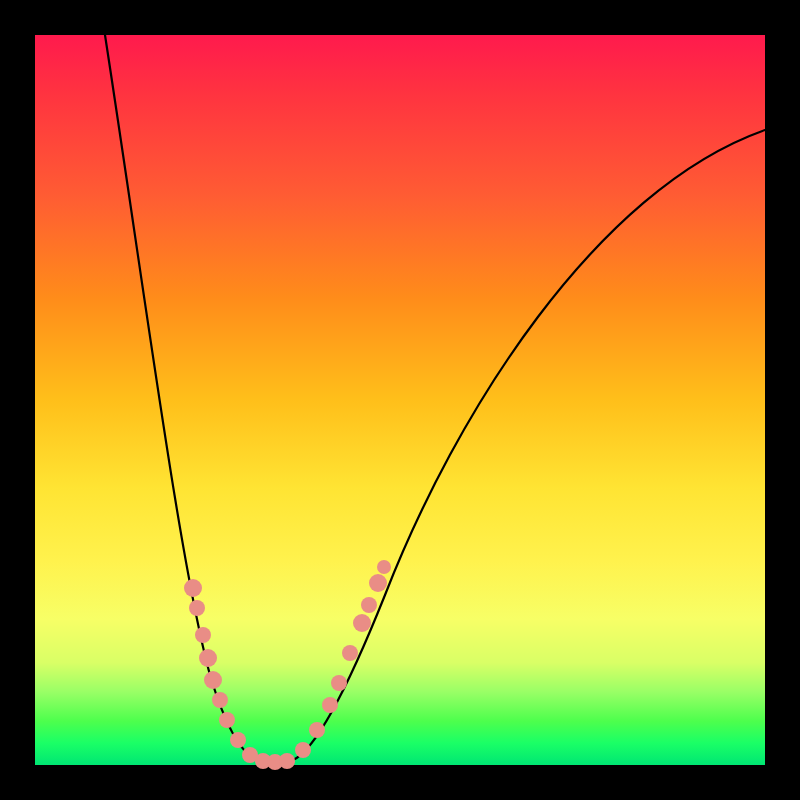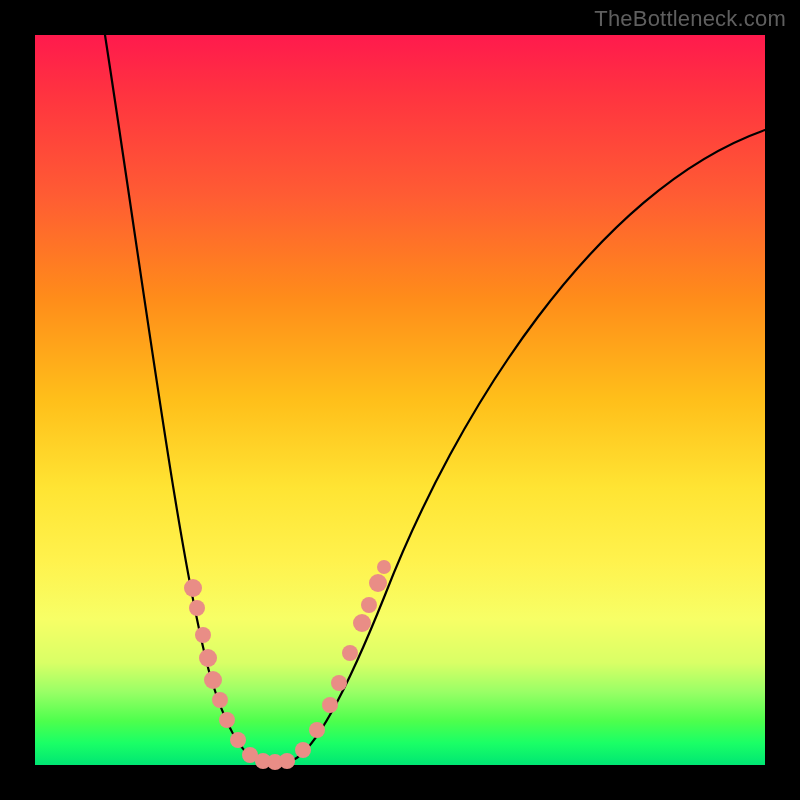--- a/index.html
+++ b/index.html
@@ -58,21 +58,20 @@
     top: 0;
     width: 730px;
     height: 730px;
     overflow: visible;
   }
 </style>
 </head>
 <body>
 
 <div class="frame">
-  <div class="watermark">TheBottleneck.com</div>
   <div class="plot-area">
     <svg class="curve-layer" viewBox="0 0 730 730">
       <path fill="none" stroke="#000" stroke-width="2.2" stroke-linecap="round" d="M 70 0 C 110 260, 145 530, 175 640 C 190 690, 205 718, 222 725 L 258 725 C 280 715, 310 660, 350 560 C 420 380, 560 155, 730 95"></path>
       <g id="marker-group">
           <circle cx="158" cy="553" r="9" fill="#e98d86"></circle>
           <circle cx="162" cy="573" r="8" fill="#e98d86"></circle>
           <circle cx="168" cy="600" r="8" fill="#e98d86"></circle>
           <circle cx="173" cy="623" r="9" fill="#e98d86"></circle>
           <circle cx="178" cy="645" r="9" fill="#e98d86"></circle>
           <circle cx="185" cy="665" r="8" fill="#e98d86"></circle>

